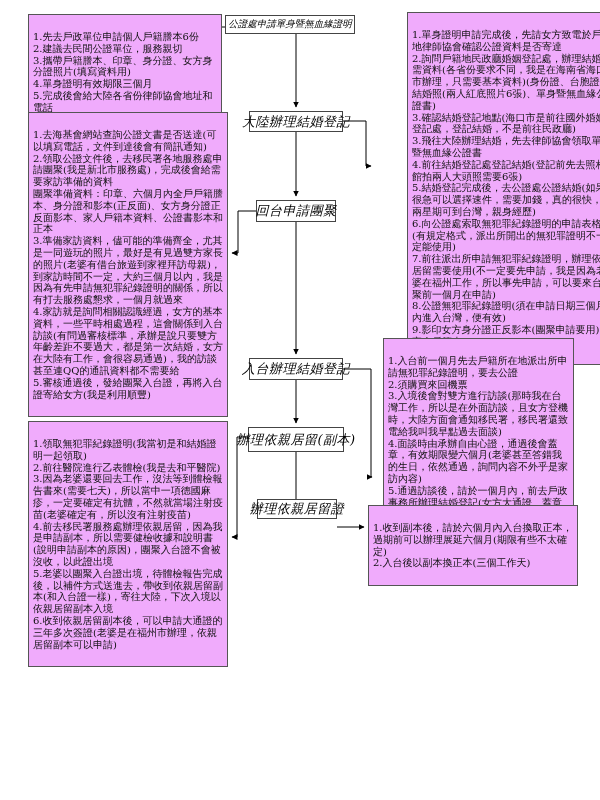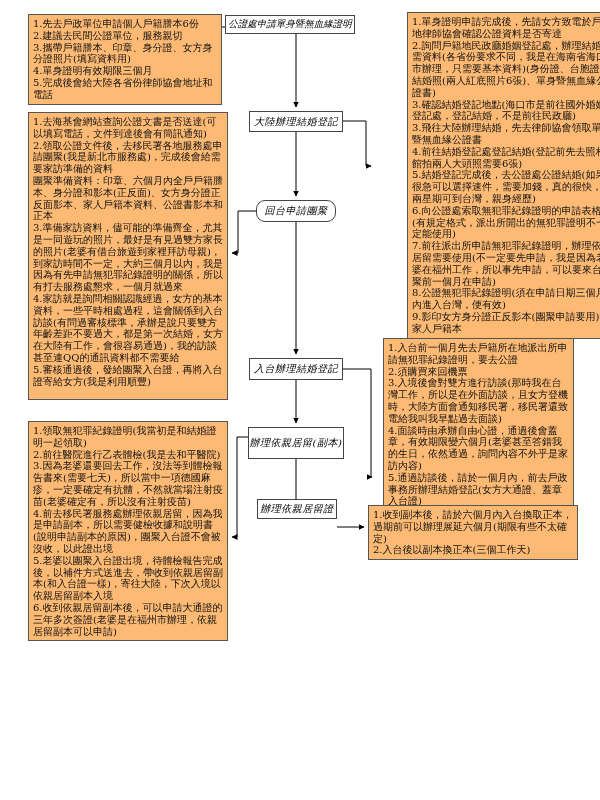--- a/index.html
+++ b/index.html
@@ -1,29 +1,29 @@
 <!DOCTYPE html>
 <html><head>
 <meta charset="utf-8">
 <style>
   html,body{margin:0;padding:0;background:#fff;}
   body{font-family:"DejaVu Serif","Liberation Serif",serif;color:#111;}
   #canvas{position:relative;width:600px;height:800px;background:#fff;overflow:hidden;}
   #connectors{position:absolute;left:0;top:0;width:600px;height:800px;pointer-events:none;}
   .note{
-    position:absolute;box-sizing:border-box;background:#fdba74;
-    border:1px solid #555;padding:3px 4px;
+    position:absolute;box-sizing:border-box;background:#f0abfc;
+    border:1px solid #555;padding:16px 4px;
     font-size:10px;line-height:1.18;text-align:left;
     word-break:break-all;overflow-wrap:anywhere;
   }
   .note .item{margin:0;}
   .node{
     position:absolute;box-sizing:border-box;background:#fff;
     border:1px solid #444;display:flex;align-items:center;justify-content:center;
-    font-style:italic;font-size:10px;letter-spacing:0.5px;white-space:nowrap;
+    font-style:italic;font-size:13px;letter-spacing:0.5px;white-space:nowrap;
     color:#000;
   }
   .node.small{font-size:9.5px;letter-spacing:0;}
 </style>
 </head>
 <body>
 
 <div id="canvas">
 
   <svg id="connectors" viewBox="0 0 600 800" xmlns="http://www.w3.org/2000/svg">
@@ -44,25 +44,25 @@
       <path d="M248,437 L237,437 L237,537 L232,537" marker-end="url(#arr)"></path>
       <path d="M296,446 L296,513" marker-end="url(#arr)"></path>
       <path d="M337,527 L364,527" marker-end="url(#arr)"></path>
     </g>
   </svg>
 
   <div class="node small" style="left:225px;top:15px;width:130px;height:19px;">公證處申請單身暨無血緣證明</div>
 
   <div class="node" style="left:249px;top:111px;width:94px;height:21px;">大陸辦理結婚登記</div>
 
-  <div class="node" style="left:256px;top:200px;width:80px;height:22px;border-radius:9px;">回台申請團聚</div>
+  <div class="node" style="left:256px;top:200px;width:80px;height:22px;">回台申請團聚</div>
 
   <div class="node" style="left:249px;top:358px;width:94px;height:22px;font-style:italic;">入台辦理結婚登記</div>
 
-  <div class="node" style="left:248px;top:427px;width:96px;height:32px;">辦理依親居留(副本)</div>
+  <div class="node" style="left:248px;top:427px;width:96px;height:25px;">辦理依親居留(副本)</div>
 
   <div class="node" style="left:257px;top:499px;width:80px;height:20px;">辦理依親居留證</div>
 
   <div class="note" style="left:28px;top:14px;width:194px;min-height:91px;">
       <div class="item">1.先去戶政單位申請個人戶籍謄本6份</div>
       <div class="item">2.建議去民間公證單位，服務親切</div>
       <div class="item">3.攜帶戶籍謄本、印章、身分證、女方身分證照片(填寫資料用)</div>
       <div class="item">4.單身證明有效期限三個月</div>
       <div class="item">5.完成後會給大陸各省份律師協會地址和電話</div>
     </div>

